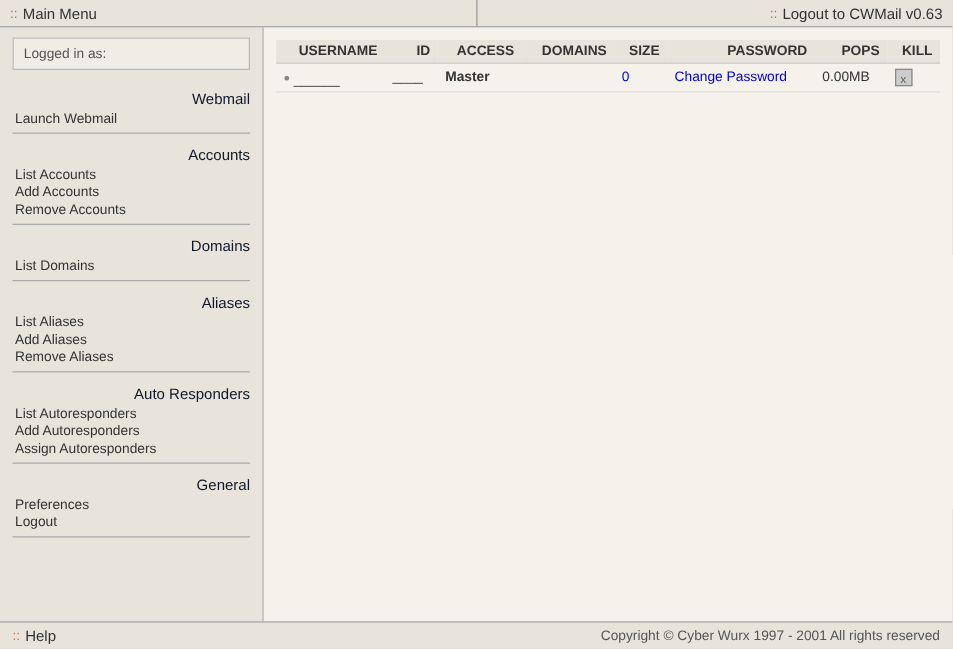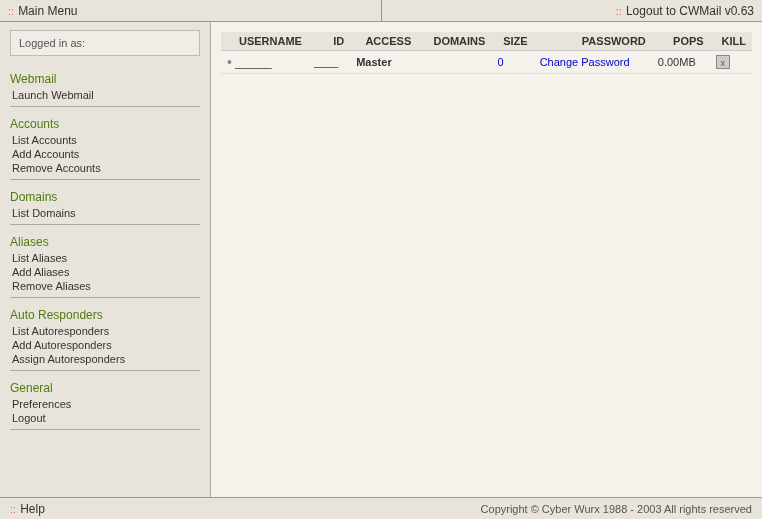--- a/index.html
+++ b/index.html
@@ -66,22 +66,22 @@
       padding: 4px 8px;
       margin-bottom: 10px;
       font-size: 11px;
       color: #555;
       height: 26px;
       display: flex;
       align-items: center;
     }
     .sidebar-section-title {
       font-size: 12px;
-      color: #4d7c0f;
-      text-align: left;
+      color: #0f172a;
+      text-align: right;
       margin-top: 6px;
       margin-bottom: 2px;
     }
     .sidebar-link {
       display: block;
       color: #333;
       text-decoration: none;
       font-size: 11px;
       padding: 1px 2px;
       cursor: pointer;
@@ -270,14 +270,14 @@
     </table>
   </div>
 
 </div>
 
 <div class="bottom-bar">
   <div class="bottom-left">
     <span class="bottom-dots">::</span>
     <span class="bottom-help">Help</span>
   </div>
-  <div class="bottom-copyright">Copyright © Cyber Wurx 1988 - 2003 All rights reserved</div>
+  <div class="bottom-copyright">Copyright © Cyber Wurx 1997 - 2001 All rights reserved</div>
 </div>
 
 </body></html>

